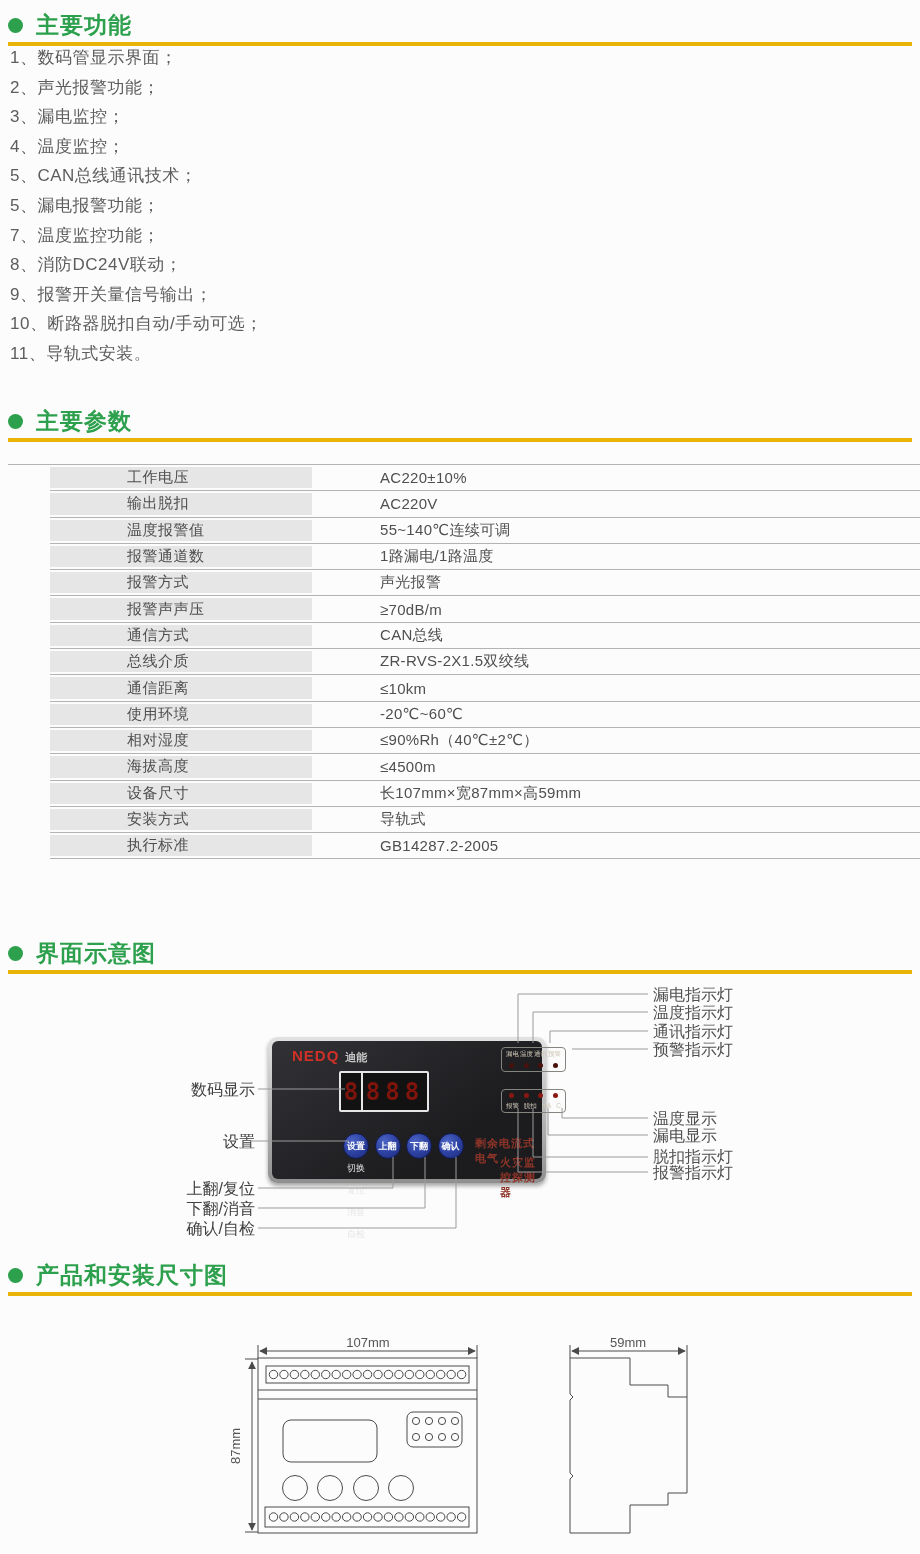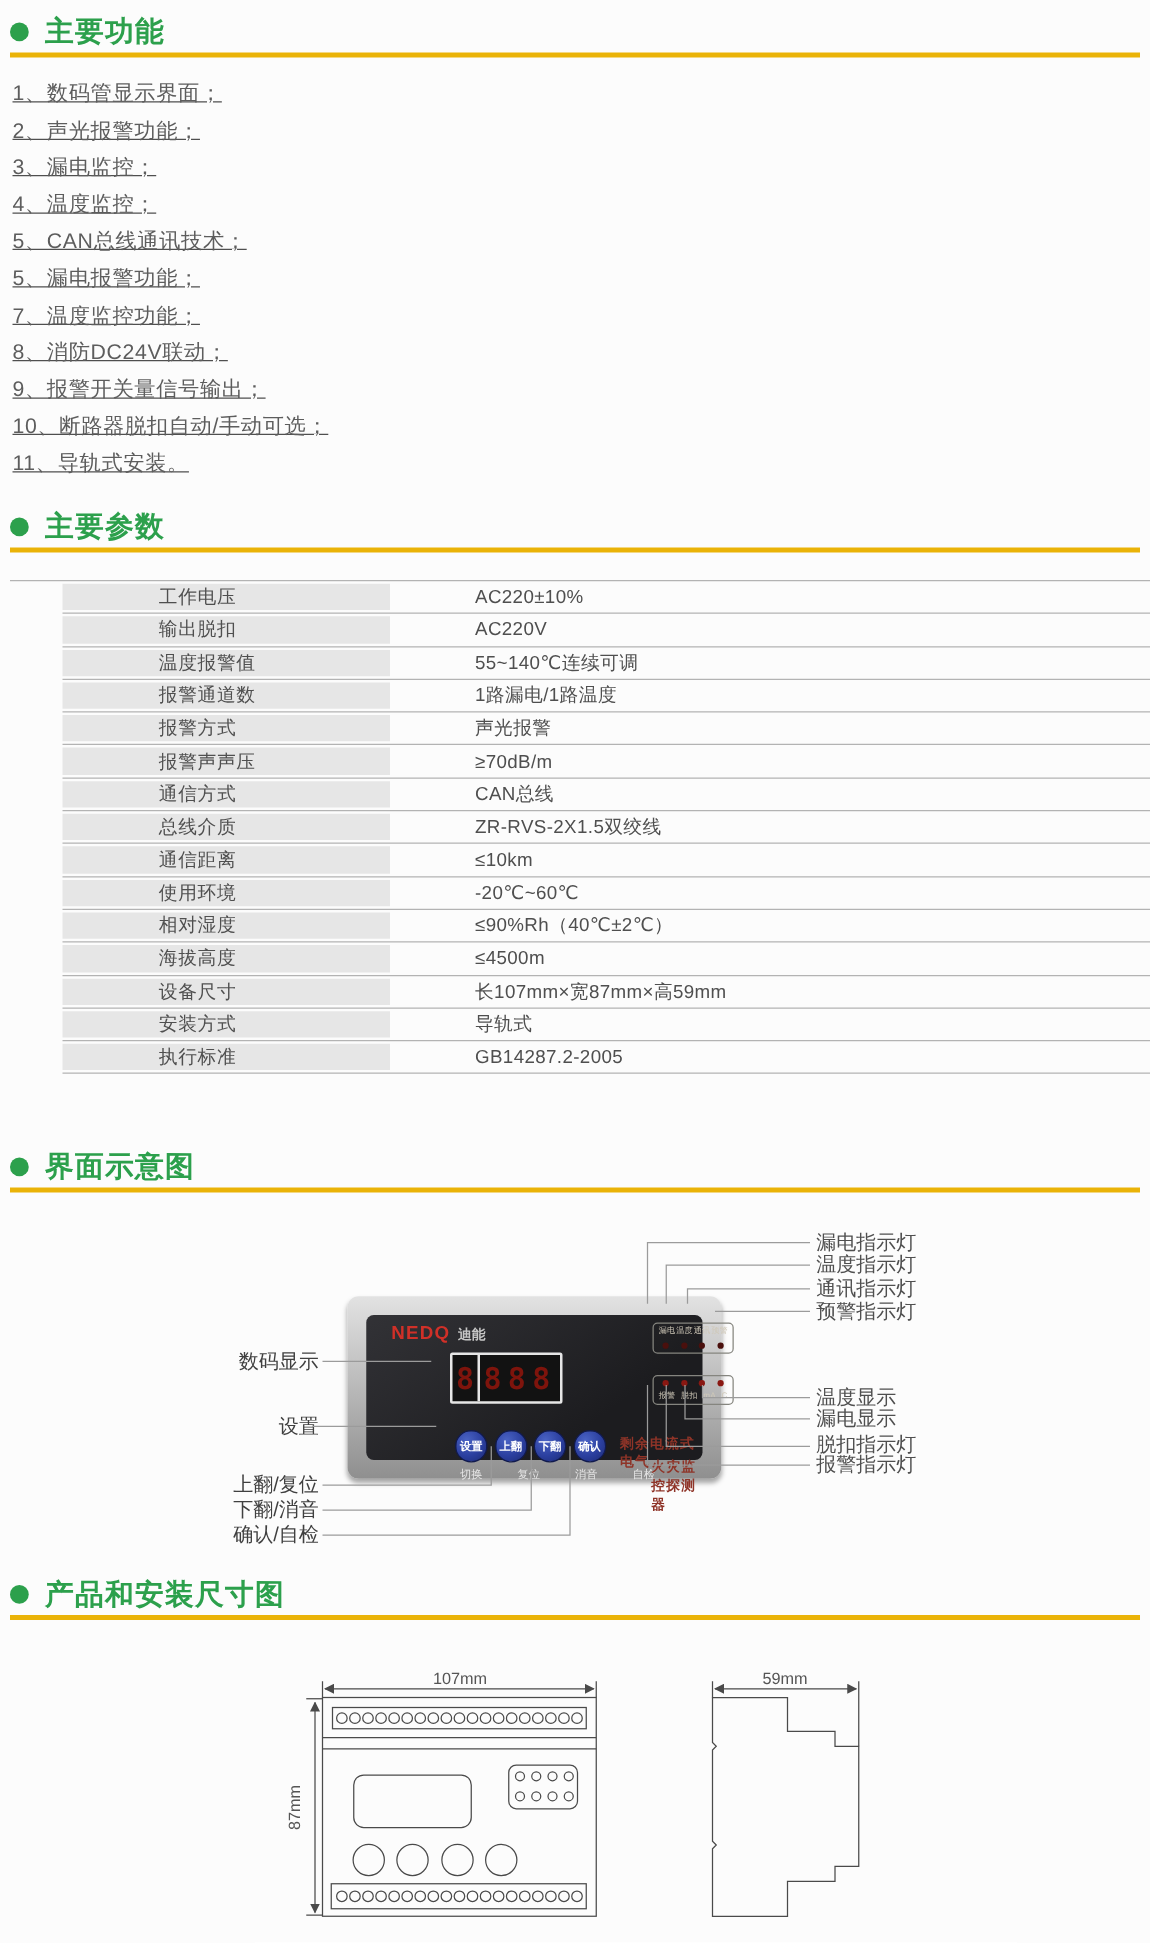--- a/index.html
+++ b/index.html
@@ -8,39 +8,39 @@
     font-family:"Liberation Sans","DejaVu Sans",sans-serif;color:#4f4f4f;
   }
   
   .section-header{
     position:absolute;left:8px;right:8px;height:34px;
     border-bottom:4px solid #eab308;display:flex;align-items:center;gap:13px;
   }
   .dot{width:15px;height:15px;border-radius:50%;background:#2ca04c;flex:0 0 auto;}
   .section-title{margin:0;font-size:23px;font-weight:bold;color:#2ca04c;letter-spacing:1px;}
   
-  .func-list{position:absolute;left:10px;top:60px;width:880px;text-decoration:underline;}
+  .func-list{position:absolute;left:10px;top:43px;width:880px;}
   .func-item{font-size:17px;color:#5d5d5d;line-height:29.6px;letter-spacing:0.5px;}
   
   .param-table{position:absolute;left:8px;top:464px;width:904px;border-top:1px solid #b3b3b3;padding-left:42px;}
   .param-row{position:relative;height:26.3px;border-bottom:1px solid #b3b3b3;box-sizing:border-box;}
   .param-label{
     position:absolute;left:0;top:2px;bottom:2px;width:262px;background:#e6e6e6;
     display:flex;align-items:center;padding-left:77px;box-sizing:border-box;
     font-size:15px;color:#4f4f4f;letter-spacing:0.5px;
   }
   .param-value{
     position:absolute;left:330px;top:0;bottom:0;right:0;display:flex;align-items:center;
     font-size:15px;color:#4f4f4f;letter-spacing:0.3px;
   }
   
   .device{
-    position:absolute;left:278px;top:1037px;width:299px;height:146px;border-radius:9px;
+    position:absolute;left:268px;top:1037px;width:278px;height:146px;border-radius:9px;
     background:linear-gradient(180deg,#e2e2e2 0%,#b5b5b5 55%,#8f8f8f 100%);
-    box-shadow:0 3px 4px rgba(0,0,0,0.35);padding:15px;box-sizing:border-box;
+    box-shadow:0 3px 4px rgba(0,0,0,0.35);padding:4px;box-sizing:border-box;
   }
   .device-face{
     position:relative;width:100%;height:100%;border-radius:6px;
     background:linear-gradient(145deg,#323236 0%,#1c1c1f 70%);
   }
   .logo{position:absolute;left:20px;top:6px;display:flex;align-items:baseline;gap:6px;}
   .logo-en{color:#d03028;font-weight:bold;font-size:15px;letter-spacing:1px;}
   .logo-cn{color:#c6c6c6;font-size:11px;font-weight:bold;}
   .display{
     position:absolute;left:67px;top:30px;width:90px;height:41px;box-sizing:border-box;
@@ -62,21 +62,21 @@
   .led-dot{width:5px;height:5px;border-radius:50%;}
   .led-dot-dim{background:#4a100d;}
   .led-dot-lit{background:#8a1812;}
   .btn-row{position:absolute;left:71px;top:92px;display:flex;gap:5.5px;}
   .dev-btn{
     width:26px;height:26px;border-radius:50%;box-sizing:border-box;
     background:radial-gradient(circle at 35% 30%,#4a63c4 0%,#2b3f9f 55%,#1c2a73 100%);
     border:1px solid #111a4d;color:#fff;font-size:9px;font-weight:bold;
     display:flex;align-items:center;justify-content:center;letter-spacing:0;
   }
-  .btn-subs{position:absolute;left:71px;top:121px;display:flex;gap:20px;}
+  .btn-subs{position:absolute;left:71px;top:121px;display:flex;gap:9px;flex-direction:column;}
   .dev-btn-sub{width:26px;text-align:center;font-size:9px;color:#e6e6e6;}
   .prod-line1{position:absolute;left:203px;top:95px;font-size:11px;font-weight:bold;color:#8f3428;letter-spacing:1px;}
   .prod-line2{position:absolute;left:228px;top:114px;font-size:11px;font-weight:bold;color:#8f3428;letter-spacing:1px;}
   
   .co-l{position:absolute;left:105px;width:150px;text-align:right;font-size:16px;color:#404040;line-height:17px;}
   .co-r{position:absolute;left:653px;font-size:16px;color:#4f4f4f;line-height:17px;}
   
   .overlay{position:absolute;left:0;top:0;width:920px;height:1554px;pointer-events:none;}
   .callout-line{stroke:#9b9b9b;stroke-width:1;fill:none;}
   .dim-draw{stroke:#4a4a4a;stroke-width:1;fill:none;}
@@ -196,21 +196,21 @@
         <div class="param-value">导轨式</div>
       </div>
 
       <div class="param-row">
         <div class="param-label">执行标准</div>
         <div class="param-value">GB14287.2-2005</div>
       </div>
 
   </div>
 
-  <div class="section-header" style="top:916px">
+  <div class="section-header" style="top:936px">
     <span class="dot"></span>
     <h2 class="section-title">界面示意图</h2>
   </div>
 
   <div class="device">
     <div class="device-face">
       <div class="logo">
         <span class="logo-en">NEDQ</span>
         <span class="logo-cn">迪能</span>
       </div>

